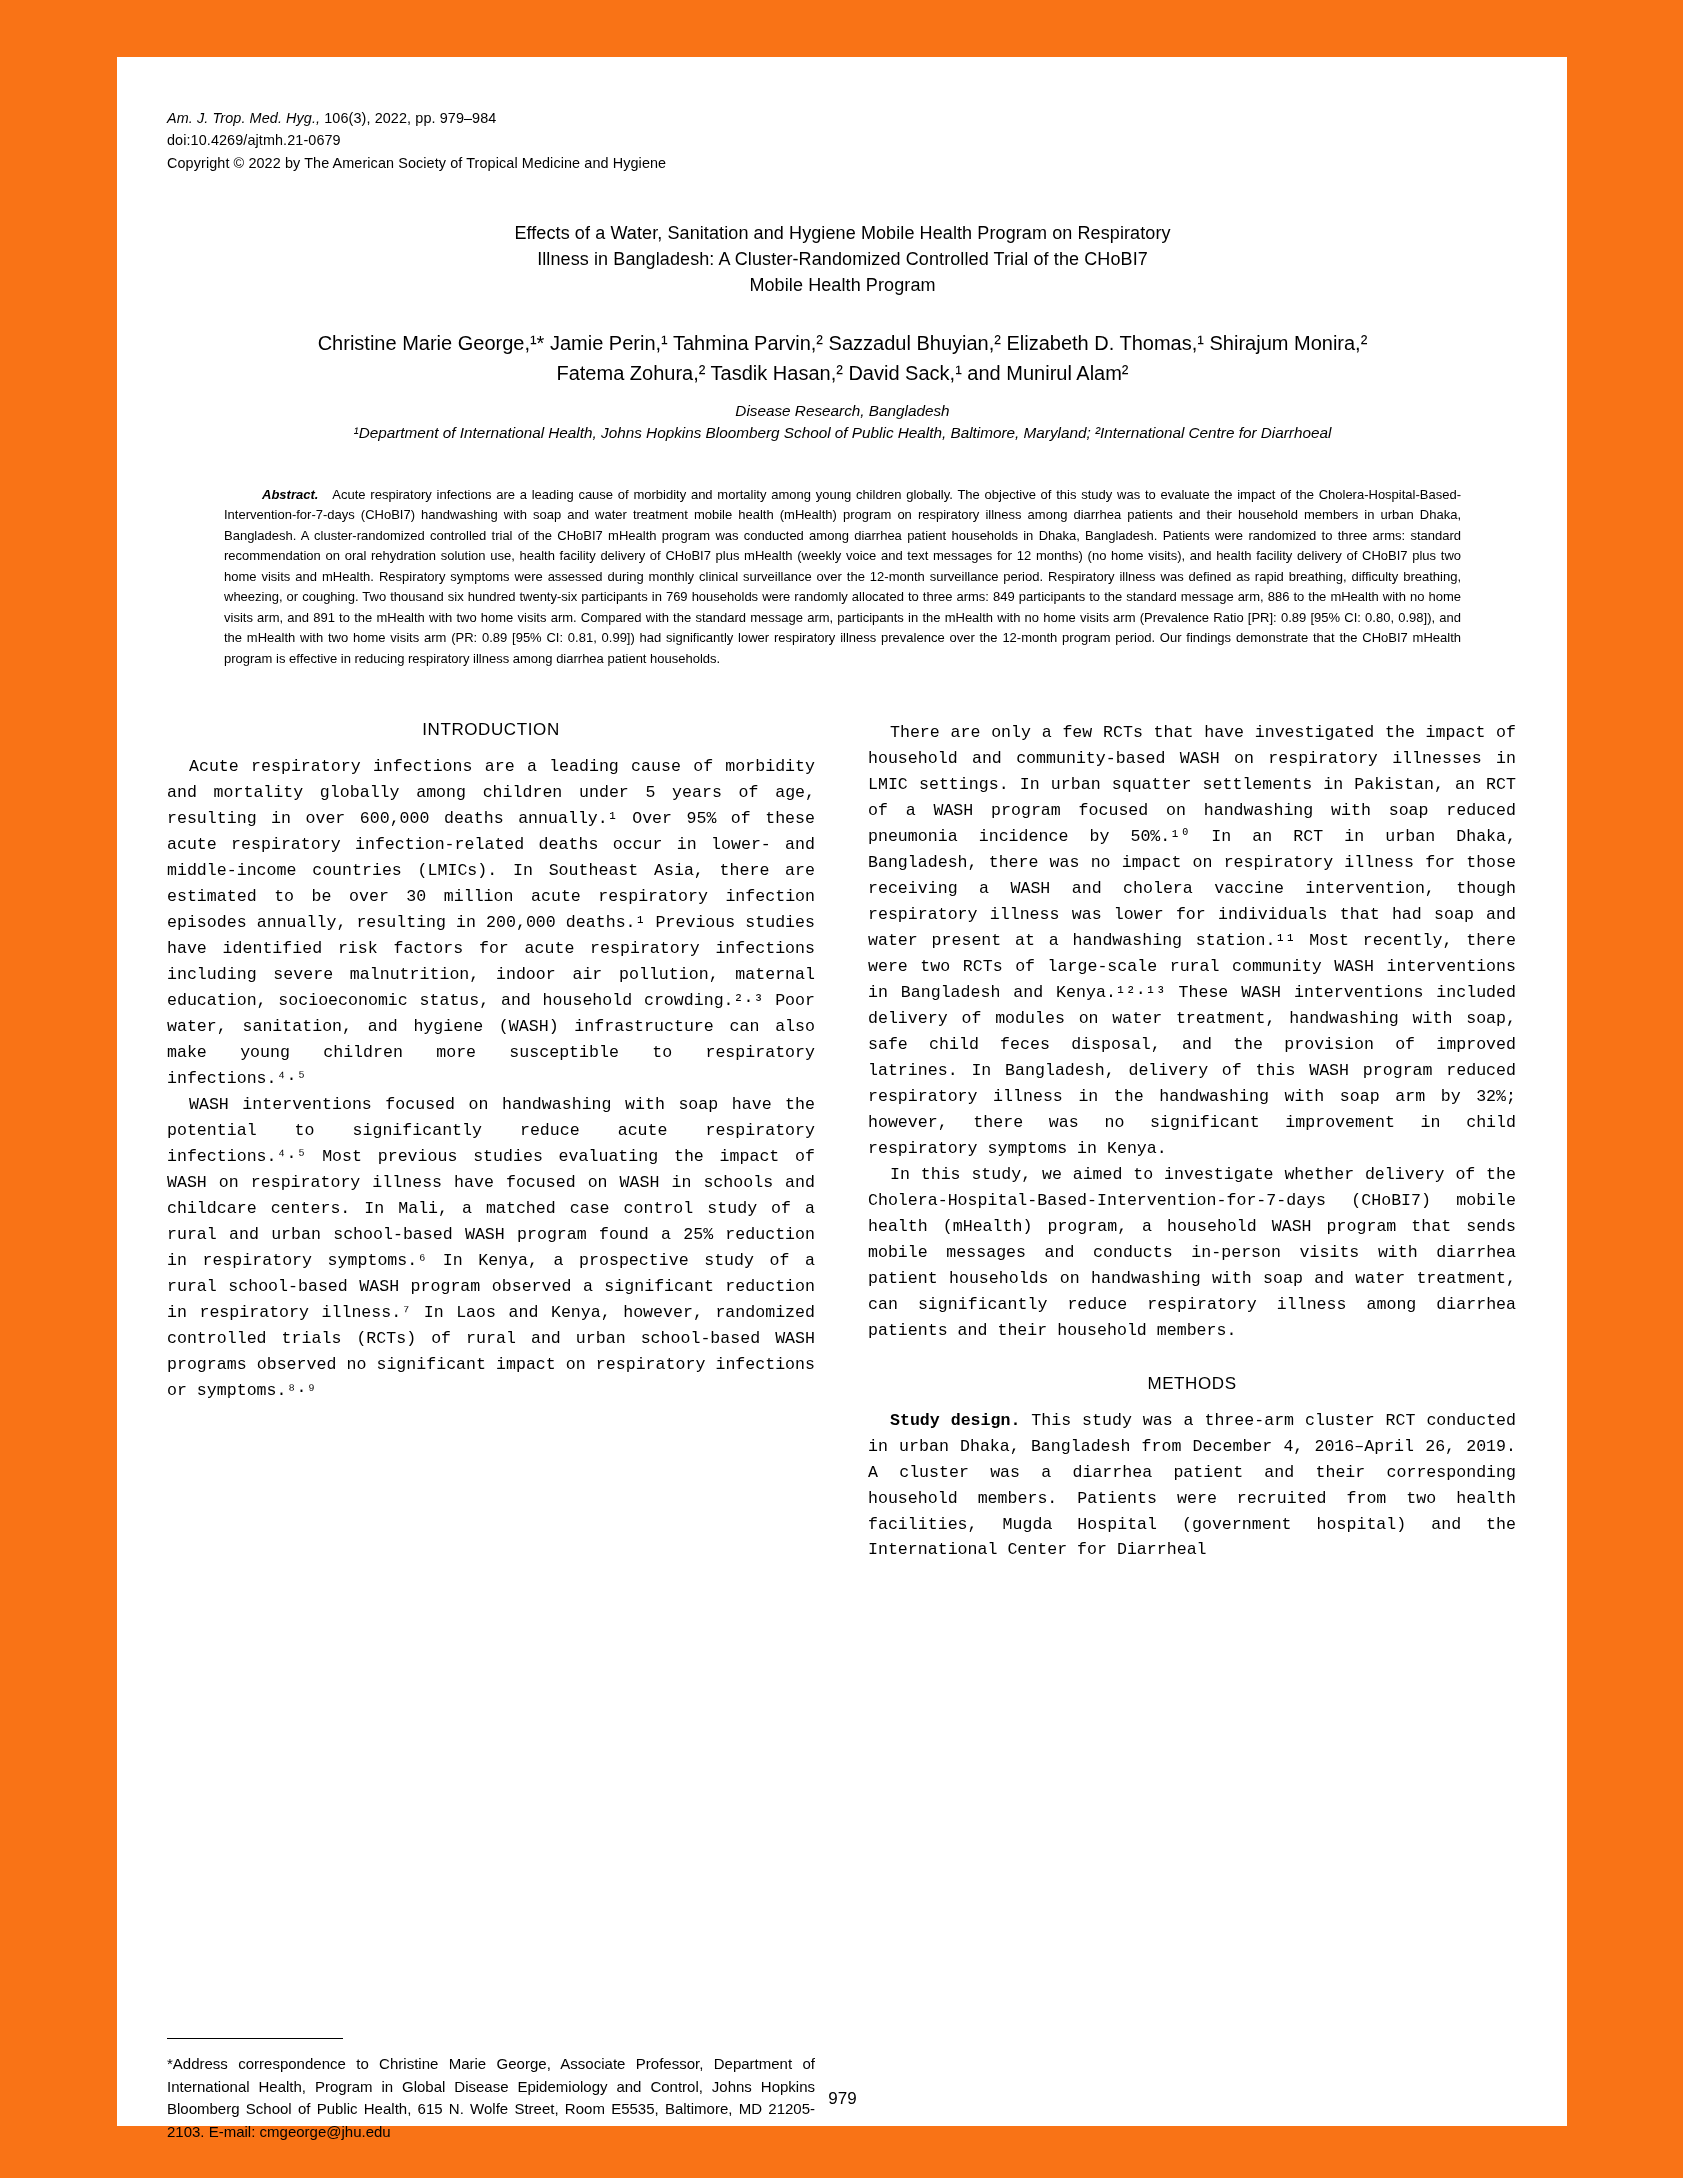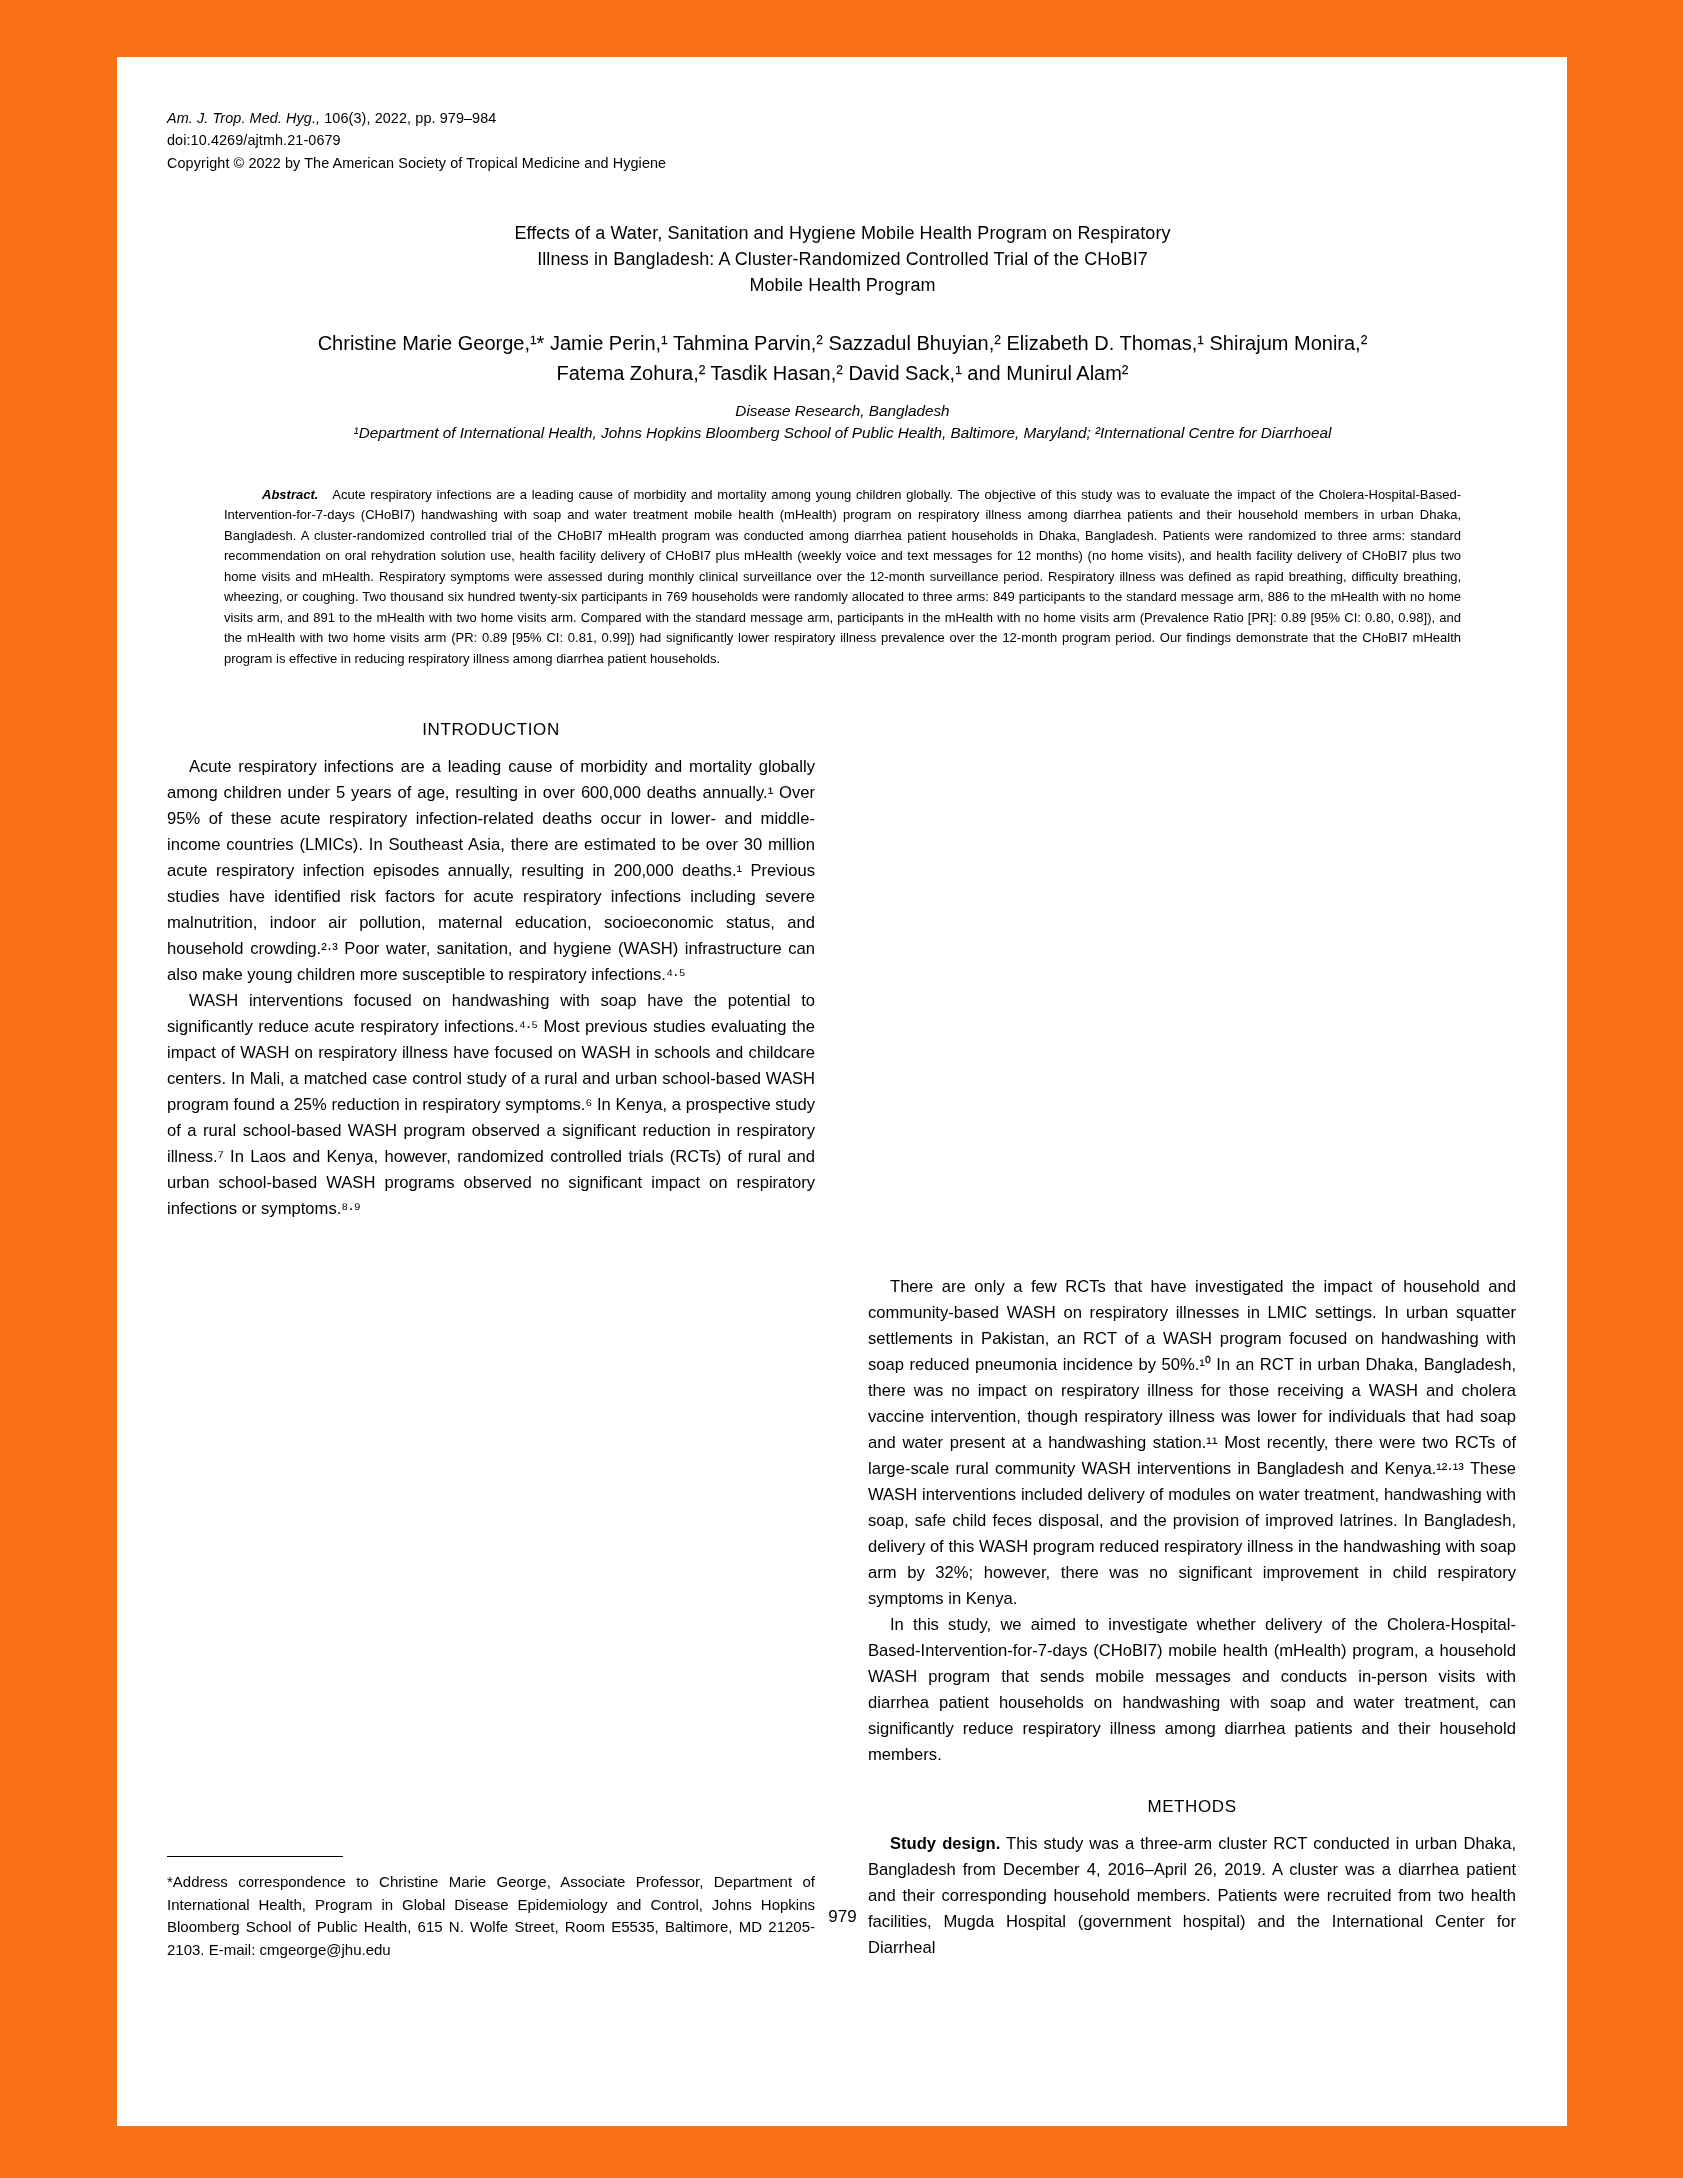--- a/index.html
+++ b/index.html
@@ -81,40 +81,40 @@
     font-weight: bold;
     padding-left: 38px;
   }
   .abstract .label-gap { display: inline-block; width: 14px; }
 
   
   .cols {
     margin-top: 51px;
     display: flex;
     gap: 53px;
-    align-items: flex-end;
   }
   .col {
     width: 648px;
     position: relative;
   }
   .sec-head {
     text-align: center;
     font-size: 17px;
     letter-spacing: 0.6px;
     margin-bottom: 14px;
   }
   .body-col {
     font-size: 16.6px;
     line-height: 1.565;
     text-align: justify;
   }
   .body-col p {
     margin: 0;
     text-indent: 22px;
+    font-family: Liberation Mono, monospace;
   }
   .body-col .runin { font-weight: bold; }
 
   .rule {
     width: 176px;
     height: 1.5px;
     background: #000;
     margin: 26px 0 14px 0;
   }
   .footnote {

